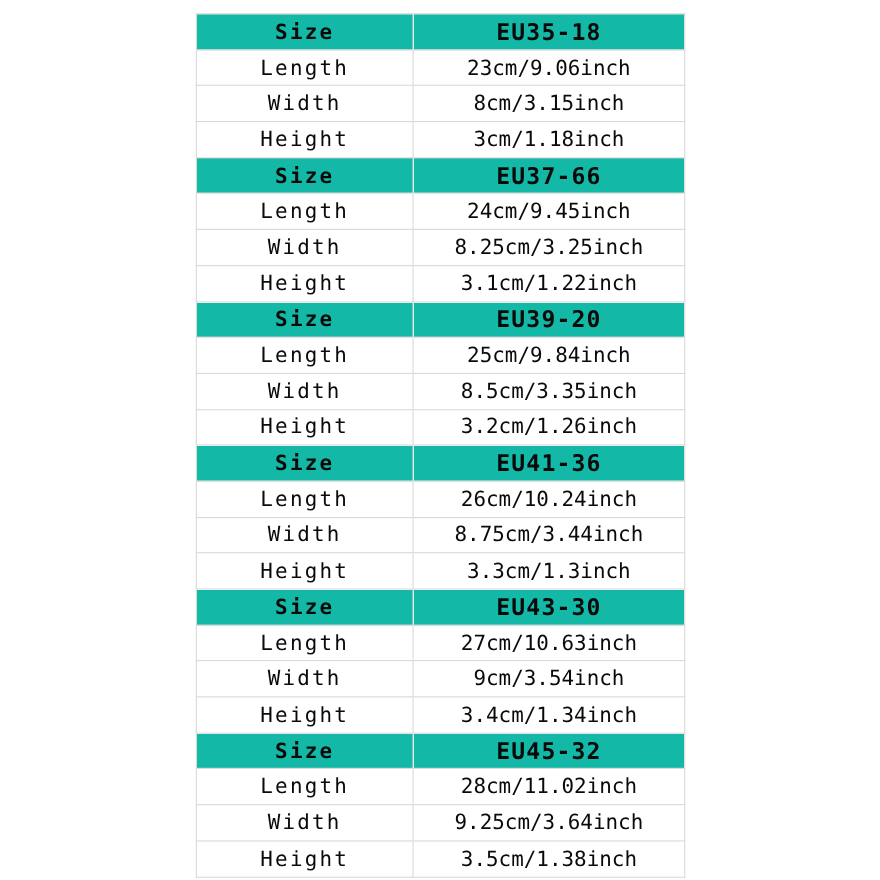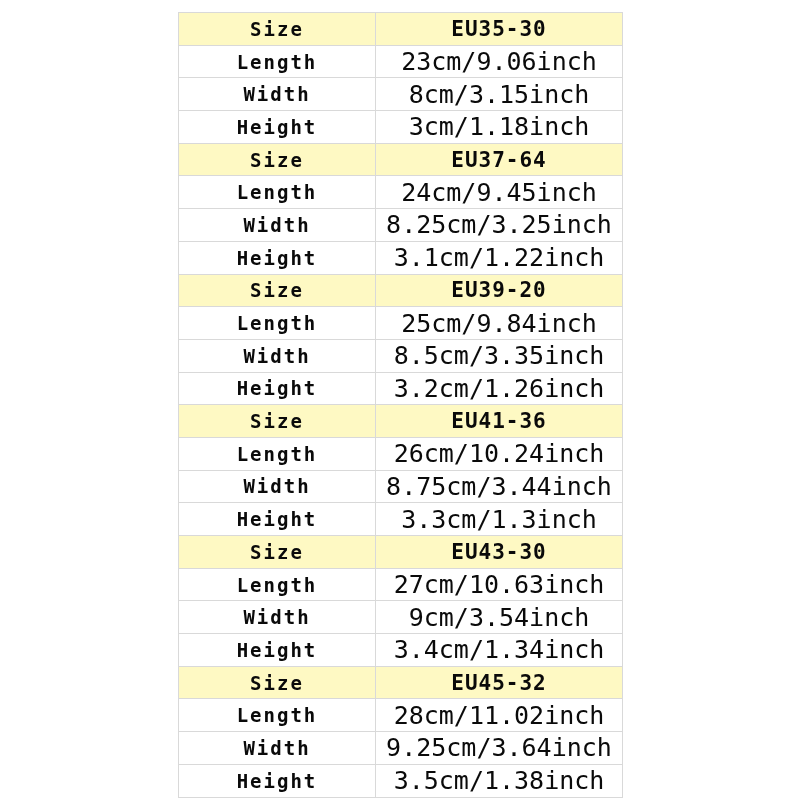--- a/index.html
+++ b/index.html
@@ -32,70 +32,70 @@
     text-align: center;
     vertical-align: middle;
     white-space: nowrap;
     overflow: hidden;
   }
   .col-label { width: 196px; }
   .col-value { width: 246px; }
 
   .lbl {
     font-family: "DejaVu Sans Mono", monospace;
-    font-weight: bold;
+    font-weight: normal;
     font-size: 19px;
     letter-spacing: 2px;
     color: #0a0a0a;
   }
   .val {
     font-family: "DejaVu Sans Mono", monospace;
-    font-size: 25px;
+    font-size: 19px;
     letter-spacing: 0px;
     color: #0a0a0a;
   }
   tr.header-row td {
-    background: #fef9c3;
+    background: #14b8a6;
   }
   tr.header-row td.col-label .lbl,
   tr.header-row td.col-value .val {
     font-weight: bold;
   }
   tr.header-row td.col-value .val {
     font-size: 21px;
     letter-spacing: 1px;
   }
 </style>
 </head>
 <body>
 
 <div id="page">
   <table id="size-table">
     <tbody>
 
       <tr class="header-row">
         <td class="col-label"><span class="lbl">Size</span></td>
-        <td class="col-value"><span class="val">EU35-30</span></td>
+        <td class="col-value"><span class="val">EU35-18</span></td>
       </tr>
       <tr>
         <td class="col-label"><span class="lbl">Length</span></td>
         <td class="col-value"><span class="val">23cm/9.06inch</span></td>
       </tr>
       <tr>
         <td class="col-label"><span class="lbl">Width</span></td>
         <td class="col-value"><span class="val">8cm/3.15inch</span></td>
       </tr>
       <tr>
         <td class="col-label"><span class="lbl">Height</span></td>
         <td class="col-value"><span class="val">3cm/1.18inch</span></td>
       </tr>
 
       <tr class="header-row">
         <td class="col-label"><span class="lbl">Size</span></td>
-        <td class="col-value"><span class="val">EU37-64</span></td>
+        <td class="col-value"><span class="val">EU37-66</span></td>
       </tr>
       <tr>
         <td class="col-label"><span class="lbl">Length</span></td>
         <td class="col-value"><span class="val">24cm/9.45inch</span></td>
       </tr>
       <tr>
         <td class="col-label"><span class="lbl">Width</span></td>
         <td class="col-value"><span class="val">8.25cm/3.25inch</span></td>
       </tr>
       <tr>

